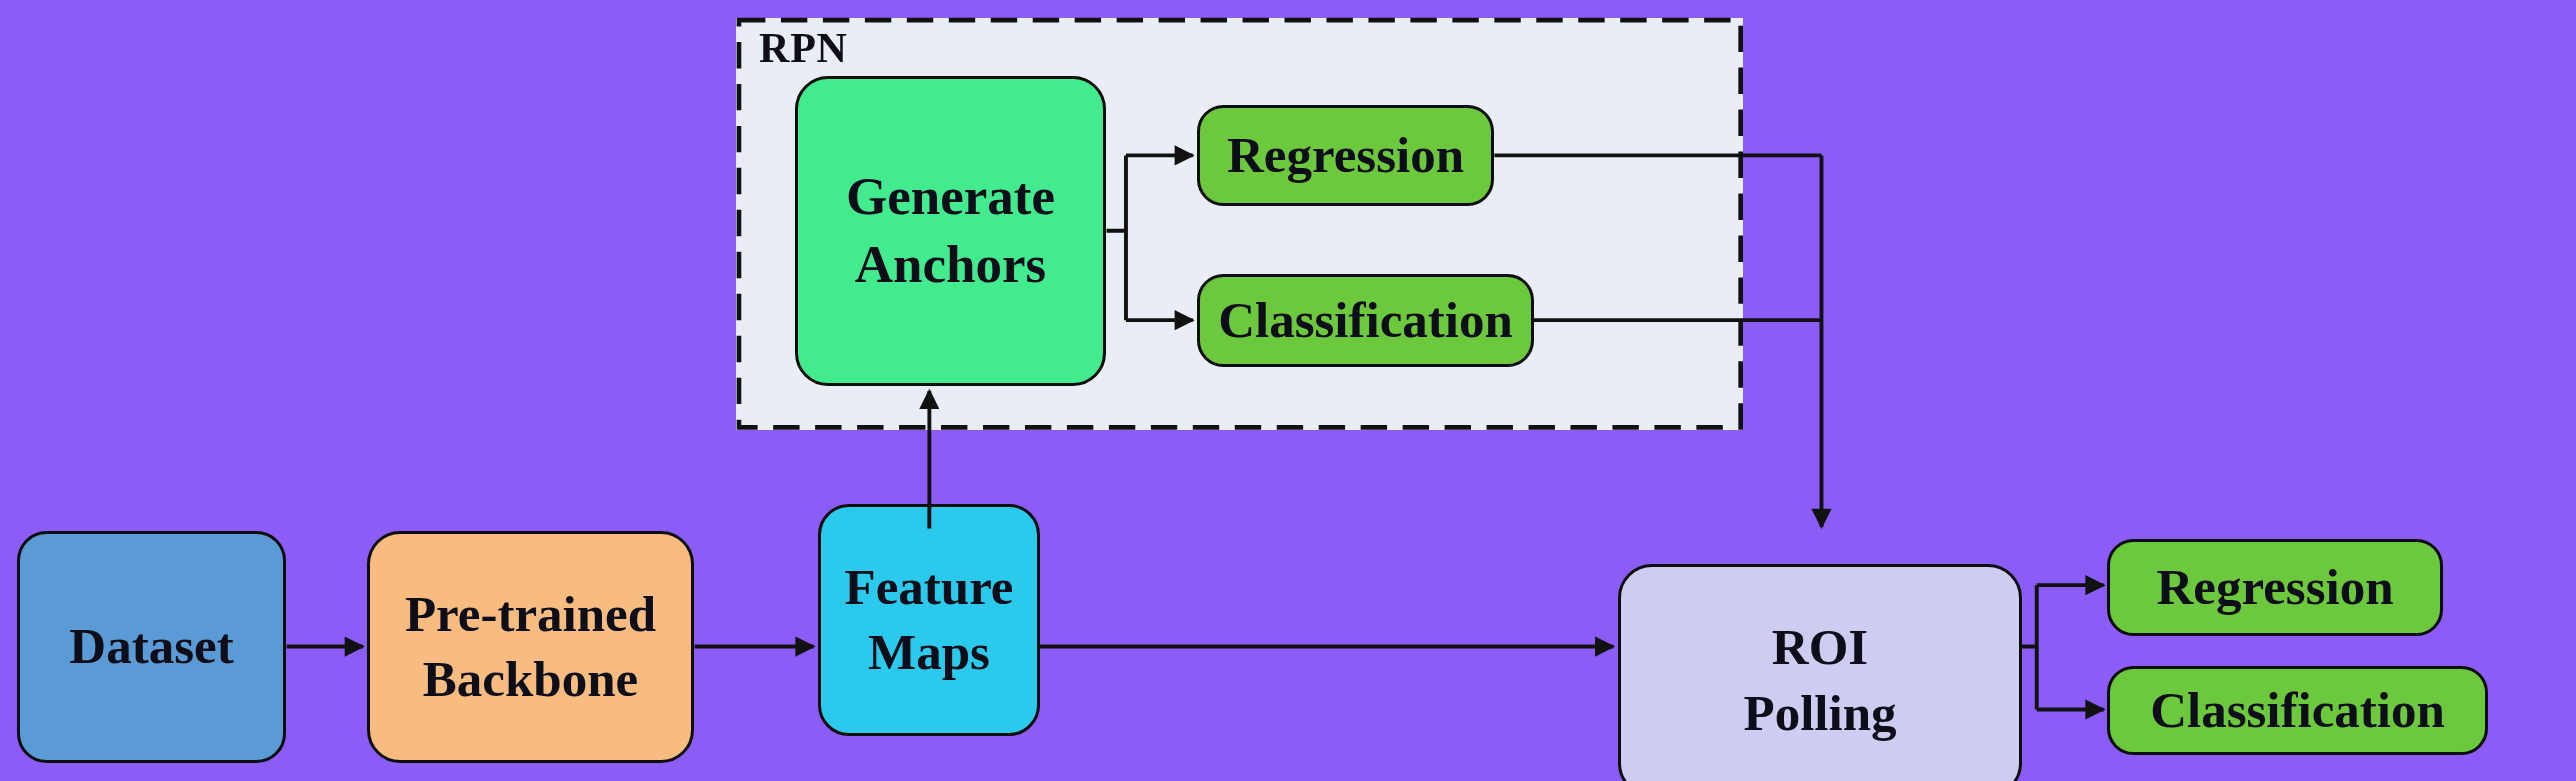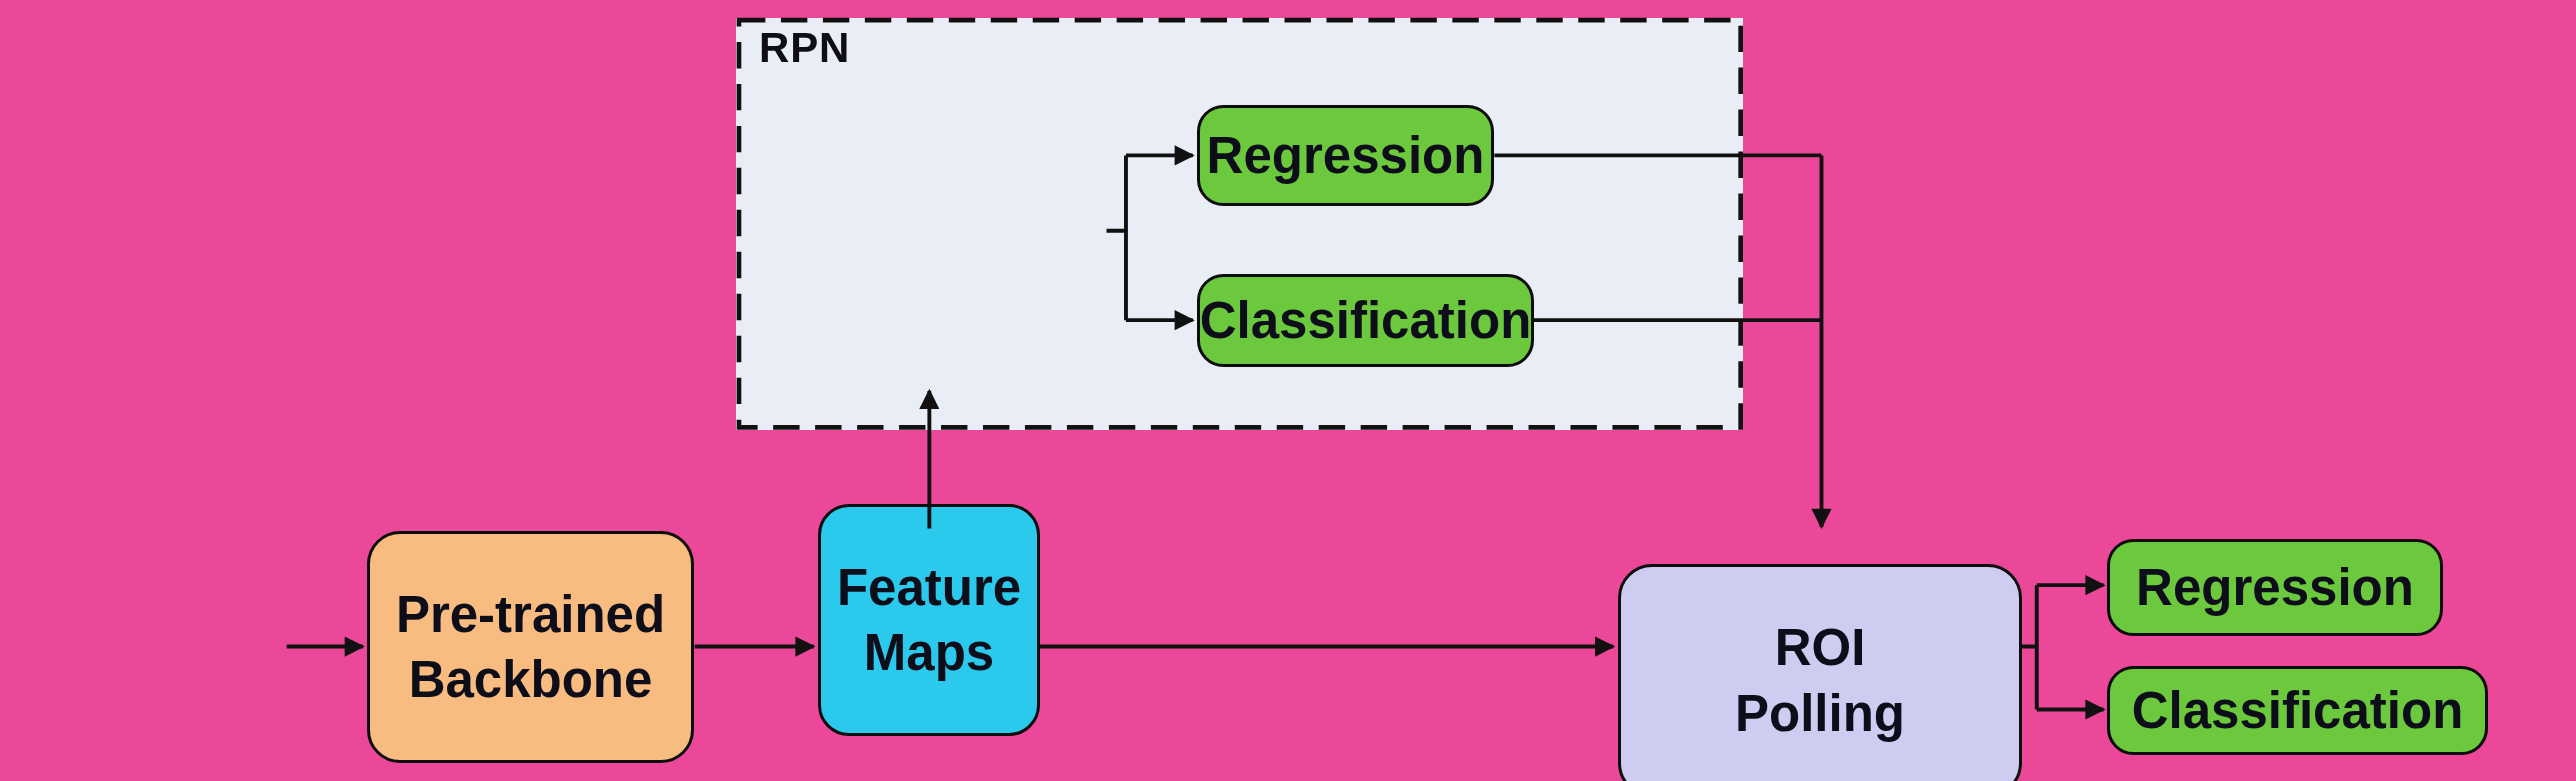--- a/index.html
+++ b/index.html
@@ -4,22 +4,22 @@
 <style>
   html, body {
     margin: 0;
     padding: 0;
     background: #ffffff;
   }
   #canvas {
     position: relative;
     width: 2576px;
     height: 781px;
-    background: #ec4899;
-    font-family: Liberation Sans, sans-serif;
+    background: #8b5cf6;
+    font-family: Liberation Serif, serif;
     overflow: hidden;
   }
   
   .rpn-panel {
     position: absolute;
     left: 736px; top: 18px;
     width: 1007px; height: 412px;
     background: #e9eef6;
   }
   .rpn-label {
@@ -76,27 +76,30 @@
 </style>
 </head>
 <body>
 
 <div id="canvas">
 
   <div class="rpn-panel">
     <div class="rpn-label">RPN</div>
   </div>
 
+  <div class="node n-dataset" style="background-color: rgb(91, 155, 213);">Dataset</div>
 
   <div class="node n-backbone" style="background-color: rgb(249, 188, 128);">Pre-trained
 Backbone</div>
 
   <div class="node n-feature-maps" style="background-color: rgb(43, 201, 236);">Feature
 Maps</div>
 
+  <div class="node n-generate-anchors" style="background-color: rgb(66, 235, 142);">Generate
+Anchors</div>
 
   <div class="node n-rpn-regression" style="background-color: rgb(108, 200, 60);">Regression</div>
 
   <div class="node n-rpn-classification" style="background-color: rgb(108, 200, 60);">Classification</div>
 
   <div class="node n-roi-polling" style="background-color: rgb(207, 204, 241);">ROI
 Polling</div>
 
   <div class="node n-out-regression" style="background-color: rgb(108, 200, 60);">Regression</div>
 

